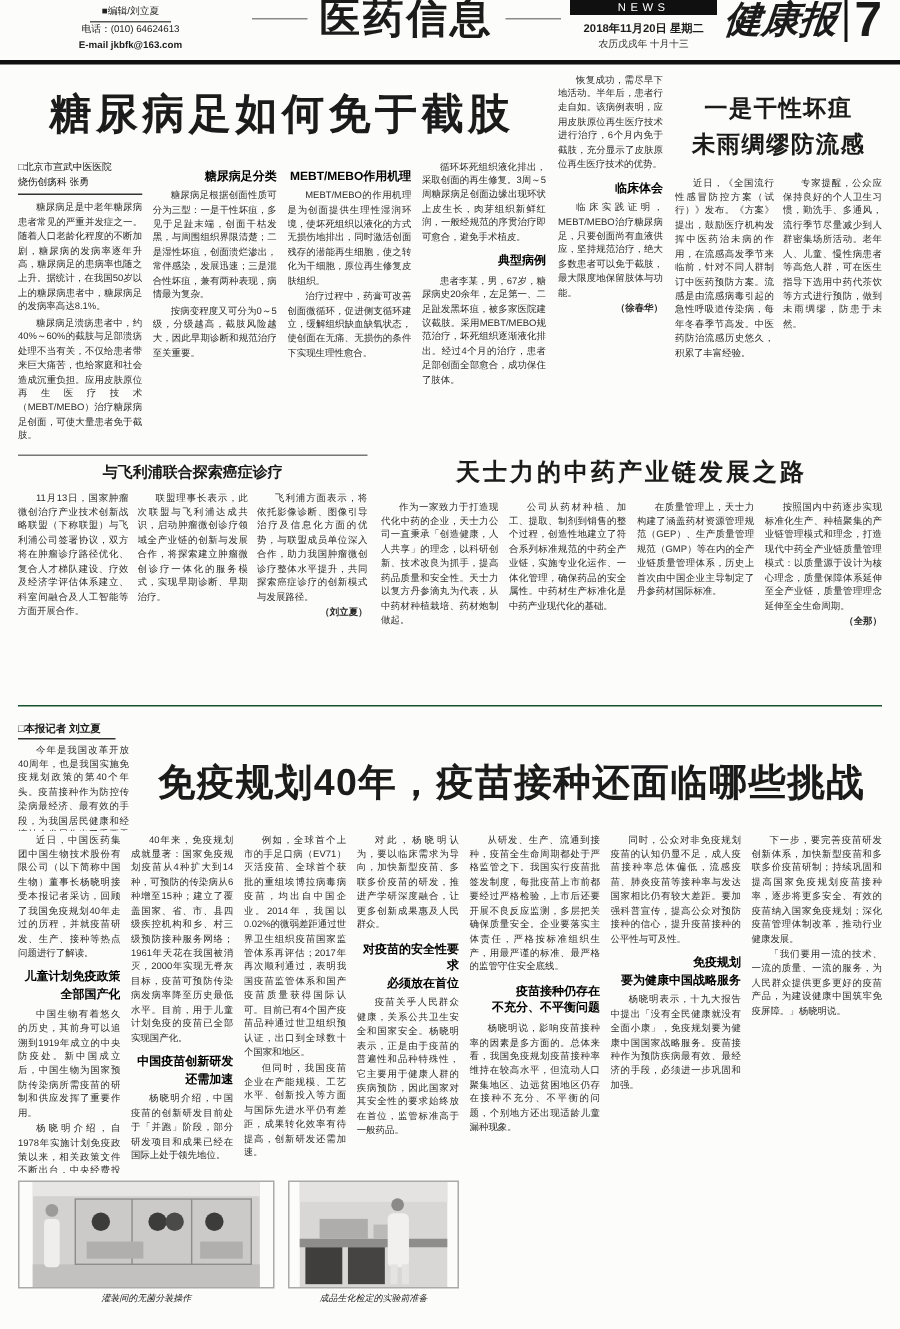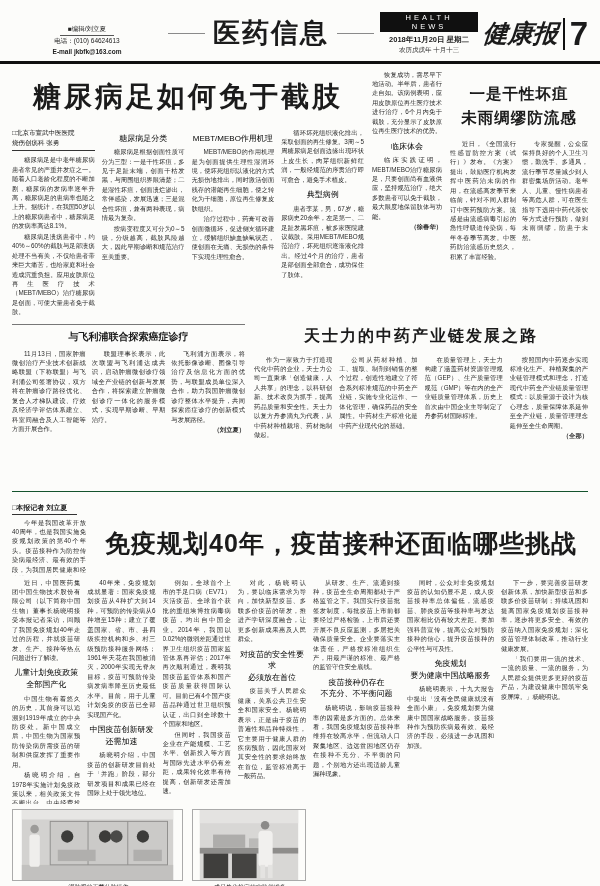--- a/index.html
+++ b/index.html
@@ -3,40 +3,40 @@
 <meta charset="utf-8">
 <style>
   * { margin:0; padding:0; box-sizing:border-box; }
   html,body { background:#9a9a9a; }
   .page {
     width:600px; height:886px; margin:0 auto; position:relative;
     background:#fcfcfa; color:#1b1b1b; overflow:hidden;
     font-family:"Liberation Sans","DejaVu Sans",sans-serif;
   }
   
-  .hdr { display:flex; align-items:flex-end; padding:8px 12px 4px; height:61px; }
+  .hdr { display:flex; align-items:flex-end; padding:8px 12px 4px; height:40px; }
   .hdr-left { width:150px; text-align:center; font-size:6.5px; line-height:1.6; color:#222; }
   .hdr-left .ed { border-bottom:0.5px solid #555; display:inline-block; padding:0 8px 1px; }
   .hdr-left .em { font-weight:bold; }
   .hdr-center { flex:1; display:flex; align-items:center; gap:8px; padding:0 6px 6px; }
   .hline { flex:1; height:1px; background:#8a8a8a; }
   .sec-title { font-size:27px; font-weight:900; letter-spacing:2px; white-space:nowrap; }
   .hdr-right { width:208px; display:flex; align-items:center; justify-content:flex-end; gap:5px; padding-bottom:2px; }
   .dateblk { text-align:center; }
   .hn-tag { background:#101010; color:#fff; font-size:7.5px; font-weight:normal; letter-spacing:3px; padding:1px 8px; display:inline-block; }
   .dline { font-size:7.5px; font-weight:bold; margin-top:2px; white-space:nowrap; }
   .lline { font-size:6.5px; color:#333; margin-top:1px; }
   .paper-name { font-family:"Liberation Serif","DejaVu Serif",serif; font-style:italic; font-weight:900; font-size:25px; white-space:nowrap; transform:skewX(-5deg); }
   .pg-divider { width:1.5px; height:32px; background:#101010; }
   .pg-num { font-size:33px; font-weight:900; line-height:1; }
   .hdr-rule { height:2.5px; background:#101010; margin:0 0 0 0; }
   
   .small { font-size:6.3px; line-height:1.5; text-align:justify; color:#2a2a2a; }
   .small p { text-indent:12px; margin-bottom:1px; }
-  .subhead { text-align:center; font-weight:normal; font-size:8px; line-height:1.45; margin:5px 0 3px; color:#000; }
+  .subhead { text-align:right; font-weight:bold; font-size:8px; line-height:1.45; margin:5px 0 3px; color:#000; }
   .attr { text-align:right; font-size:6.3px; font-weight:bold; margin-top:1px; }
   
   .top { display:flex; gap:8px; padding:6px 12px 0; height:254px; }
   .diabetic { width:352px; display:flex; flex-direction:column; }
   .d-headline { font-size:28px; font-weight:700; text-align:center; letter-spacing:3px; margin:8px 0 12px; white-space:nowrap; }
   .d-cols { display:flex; gap:7px; flex:1; overflow:hidden; }
   .d-col { flex:1; overflow:hidden; }
   .byline { font-size:6.5px; line-height:1.6; border-bottom:0.5px solid #333; padding-bottom:2px; margin-bottom:4px; color:#111; }
   .mid-col { width:70px; overflow:hidden; }
   .flu { width:138px; overflow:hidden; }

